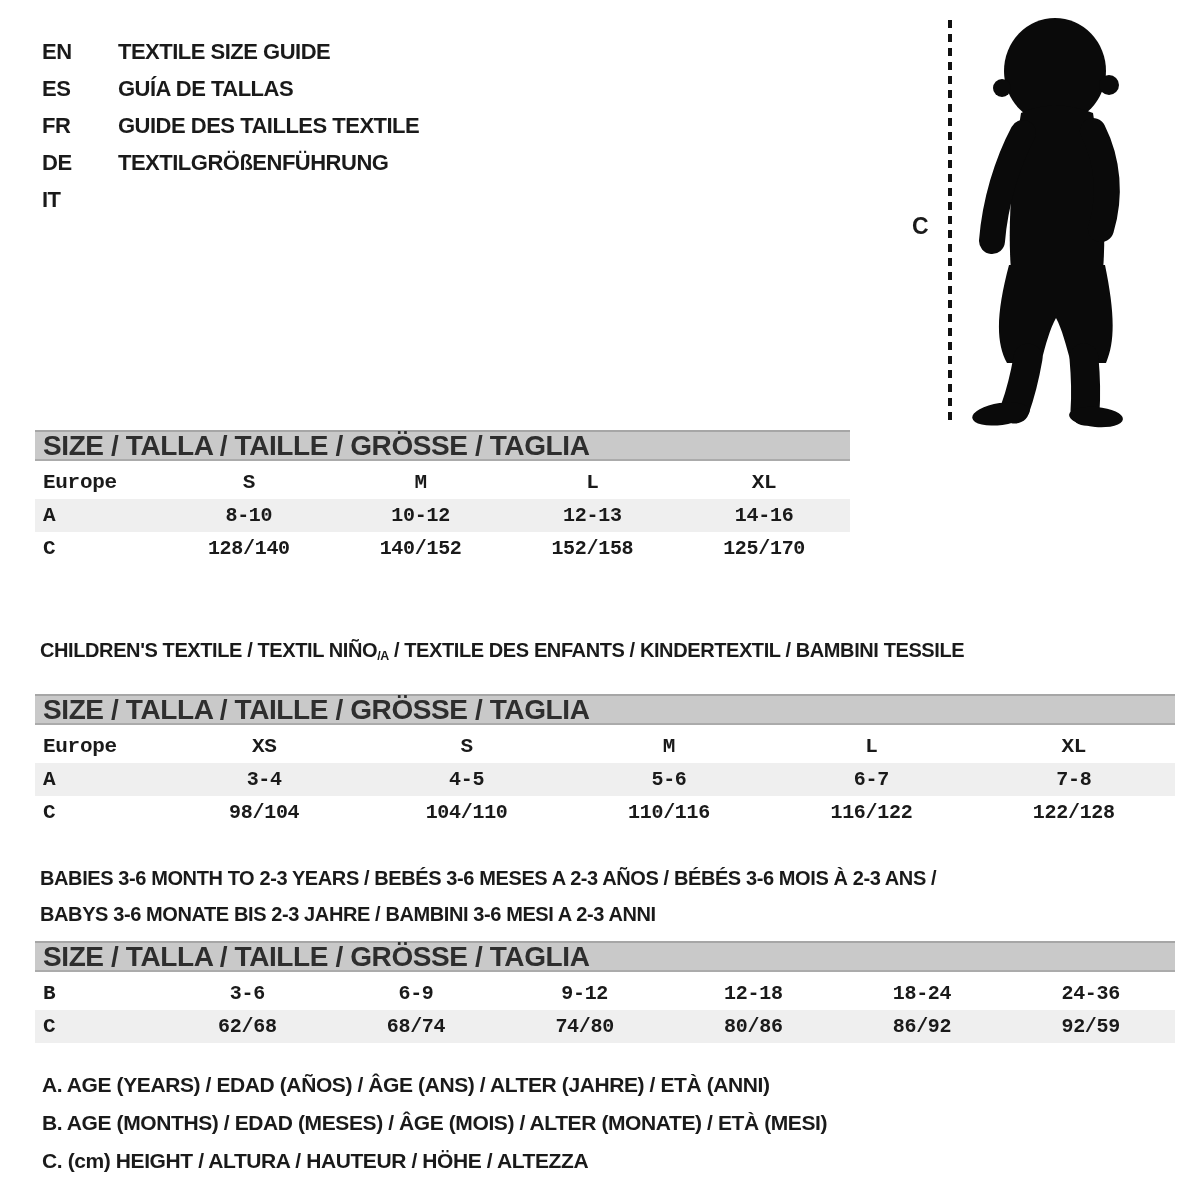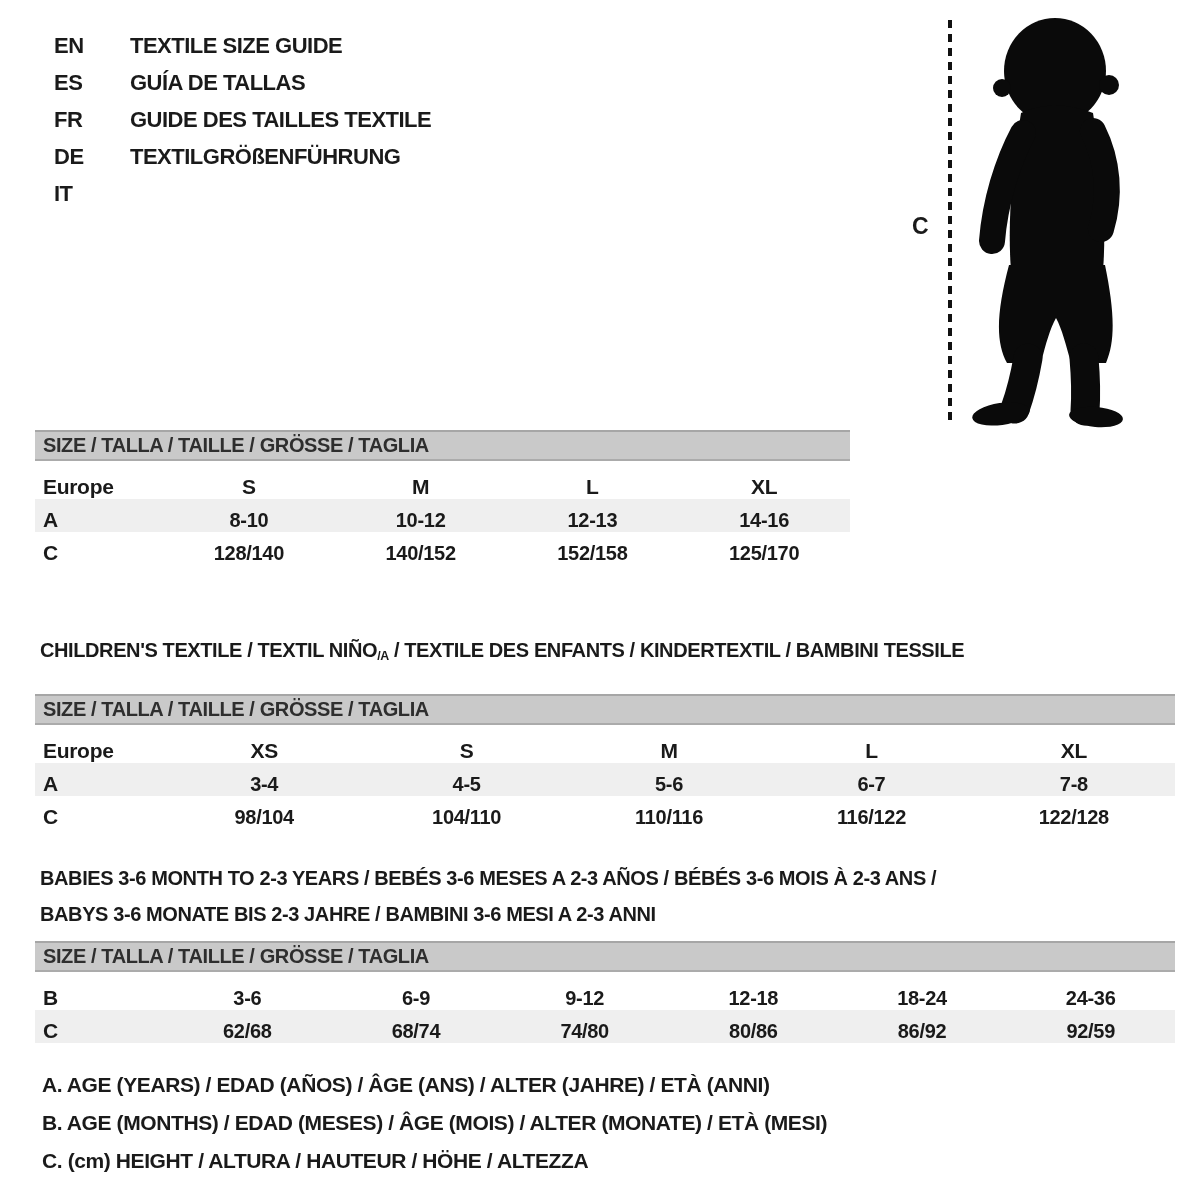--- a/index.html
+++ b/index.html
@@ -13,21 +13,21 @@
     width:1200px;height:1200px;
     font-family:"Liberation Sans", sans-serif;
     color:var(--text);
     font-weight:700;
     -webkit-font-smoothing:antialiased;
   }
   .page{position:relative;width:1200px;height:1200px;background:#fff;overflow:hidden;}
 
   
   .lang-block{position:absolute;left:42px;top:33px;}
-  .lang-row{display:flex;height:37px;align-items:flex-start;margin-left:12px;}
+  .lang-row{display:flex;height:37px;align-items:center;}
   .lang-code{width:76px;font-size:22px;letter-spacing:-0.5px;}
   .lang-label{font-size:22px;letter-spacing:-0.5px;white-space:nowrap;}
 
   
   .figure-area{position:absolute;left:900px;top:8px;width:260px;height:420px;}
   .figure-area svg{position:absolute;left:0;top:0;}
   .c-label{position:absolute;left:12px;top:205px;font-size:23px;}
 
   
   .section{position:absolute;left:35px;}
@@ -37,24 +37,24 @@
   .sec-title{margin:0 0 25px 5px;font-size:20px;letter-spacing:-0.4px;}
   .title-line{line-height:25px;white-space:nowrap;}
   #sec-babies .title-line{margin-bottom:11px;}
   #sec-babies .sec-title{margin-bottom:14px;}
   .sub-seg{font-size:0.62em;vertical-align:-0.28em;}
 
   .size-bar{
     height:27px;background:var(--header-bar);
     border-top:2px solid #a6a6a6;border-bottom:2px solid #ababab;
     display:flex;align-items:center;padding-left:8px;
-    font-size:20px;letter-spacing:-0.4px;color:#2e2e2e;
+    font-size:28px;letter-spacing:-0.4px;color:#2e2e2e;
     margin-bottom:5px;
   }
-  .trow{display:flex;align-items:flex-end;height:33px;font-size:20px;letter-spacing:-0.3px;}
+  .trow{display:flex;align-items:center;height:33px;font-size:20px;letter-spacing:-0.3px;font-family:Liberation Mono, monospace;}
   .trow.shaded{background:var(--shaded-row);}
   .tlabel{width:120px;padding-left:8px;font-size:21px;}
   .tcell{flex:1;text-align:center;}
   .trow.thead{font-size:21px;}
 
   
   .legend{position:absolute;left:42px;top:1066px;}
   .legend-line{height:38px;display:flex;align-items:center;font-size:21px;letter-spacing:-0.4px;white-space:nowrap;}
 </style>
 </head>

